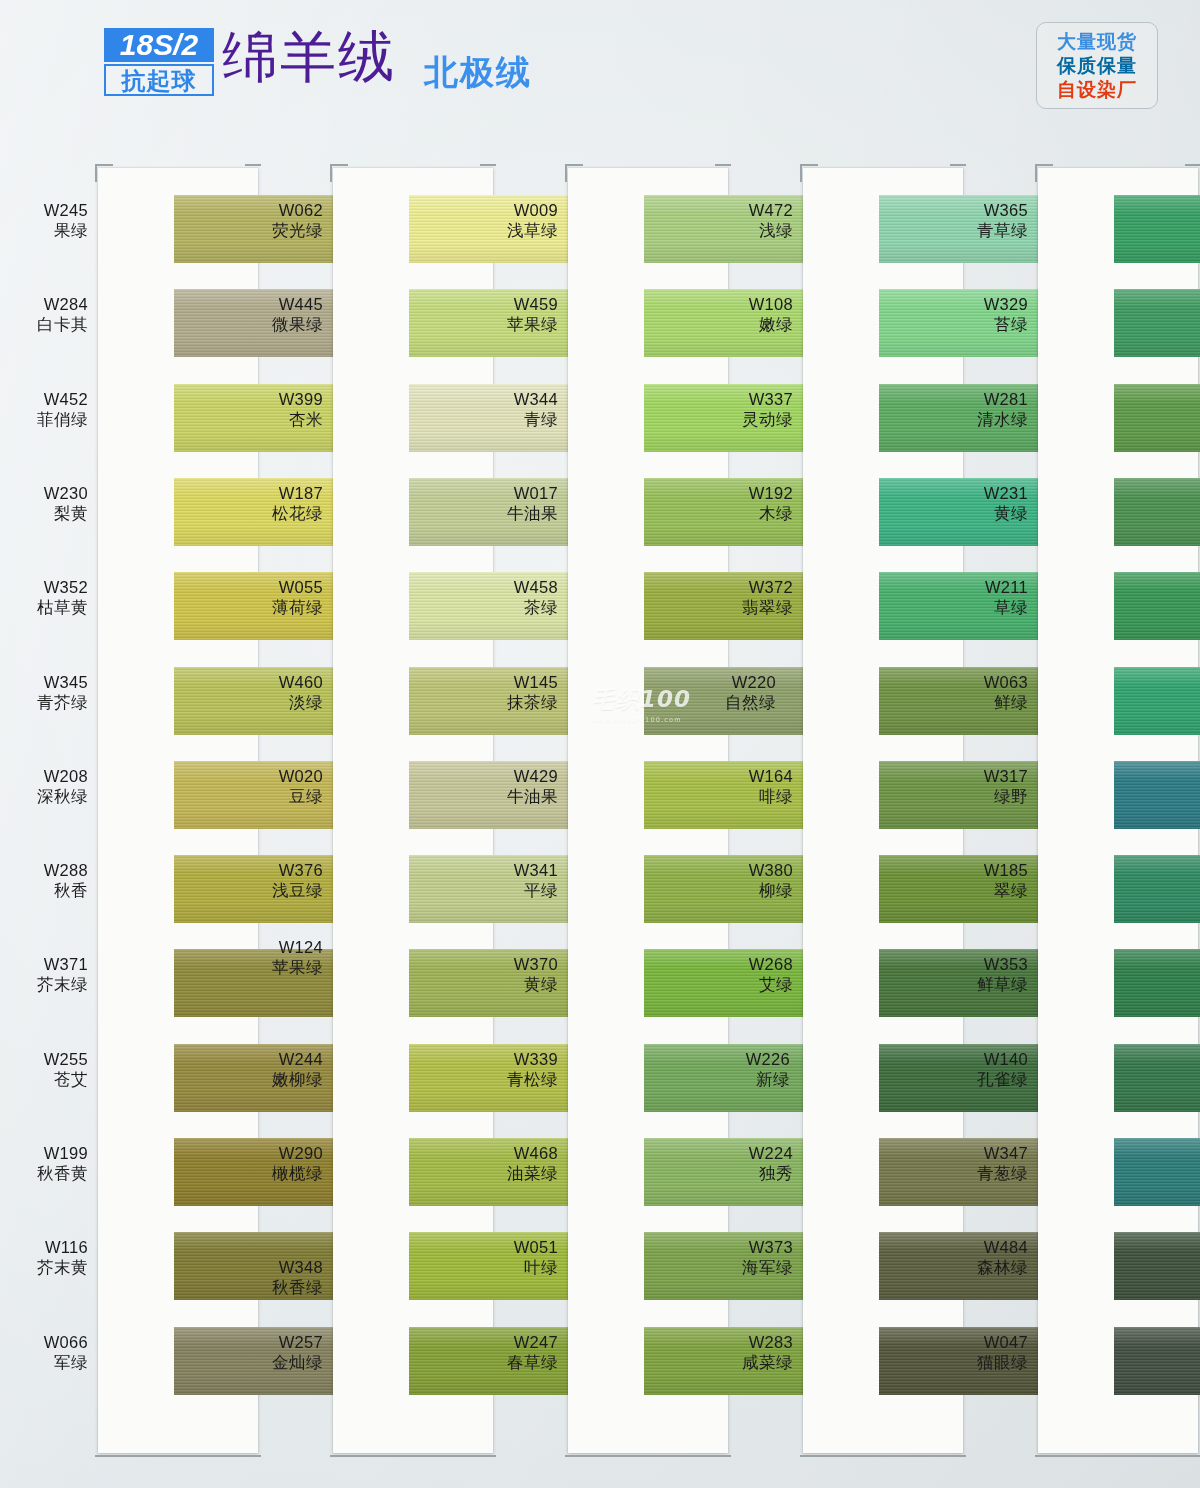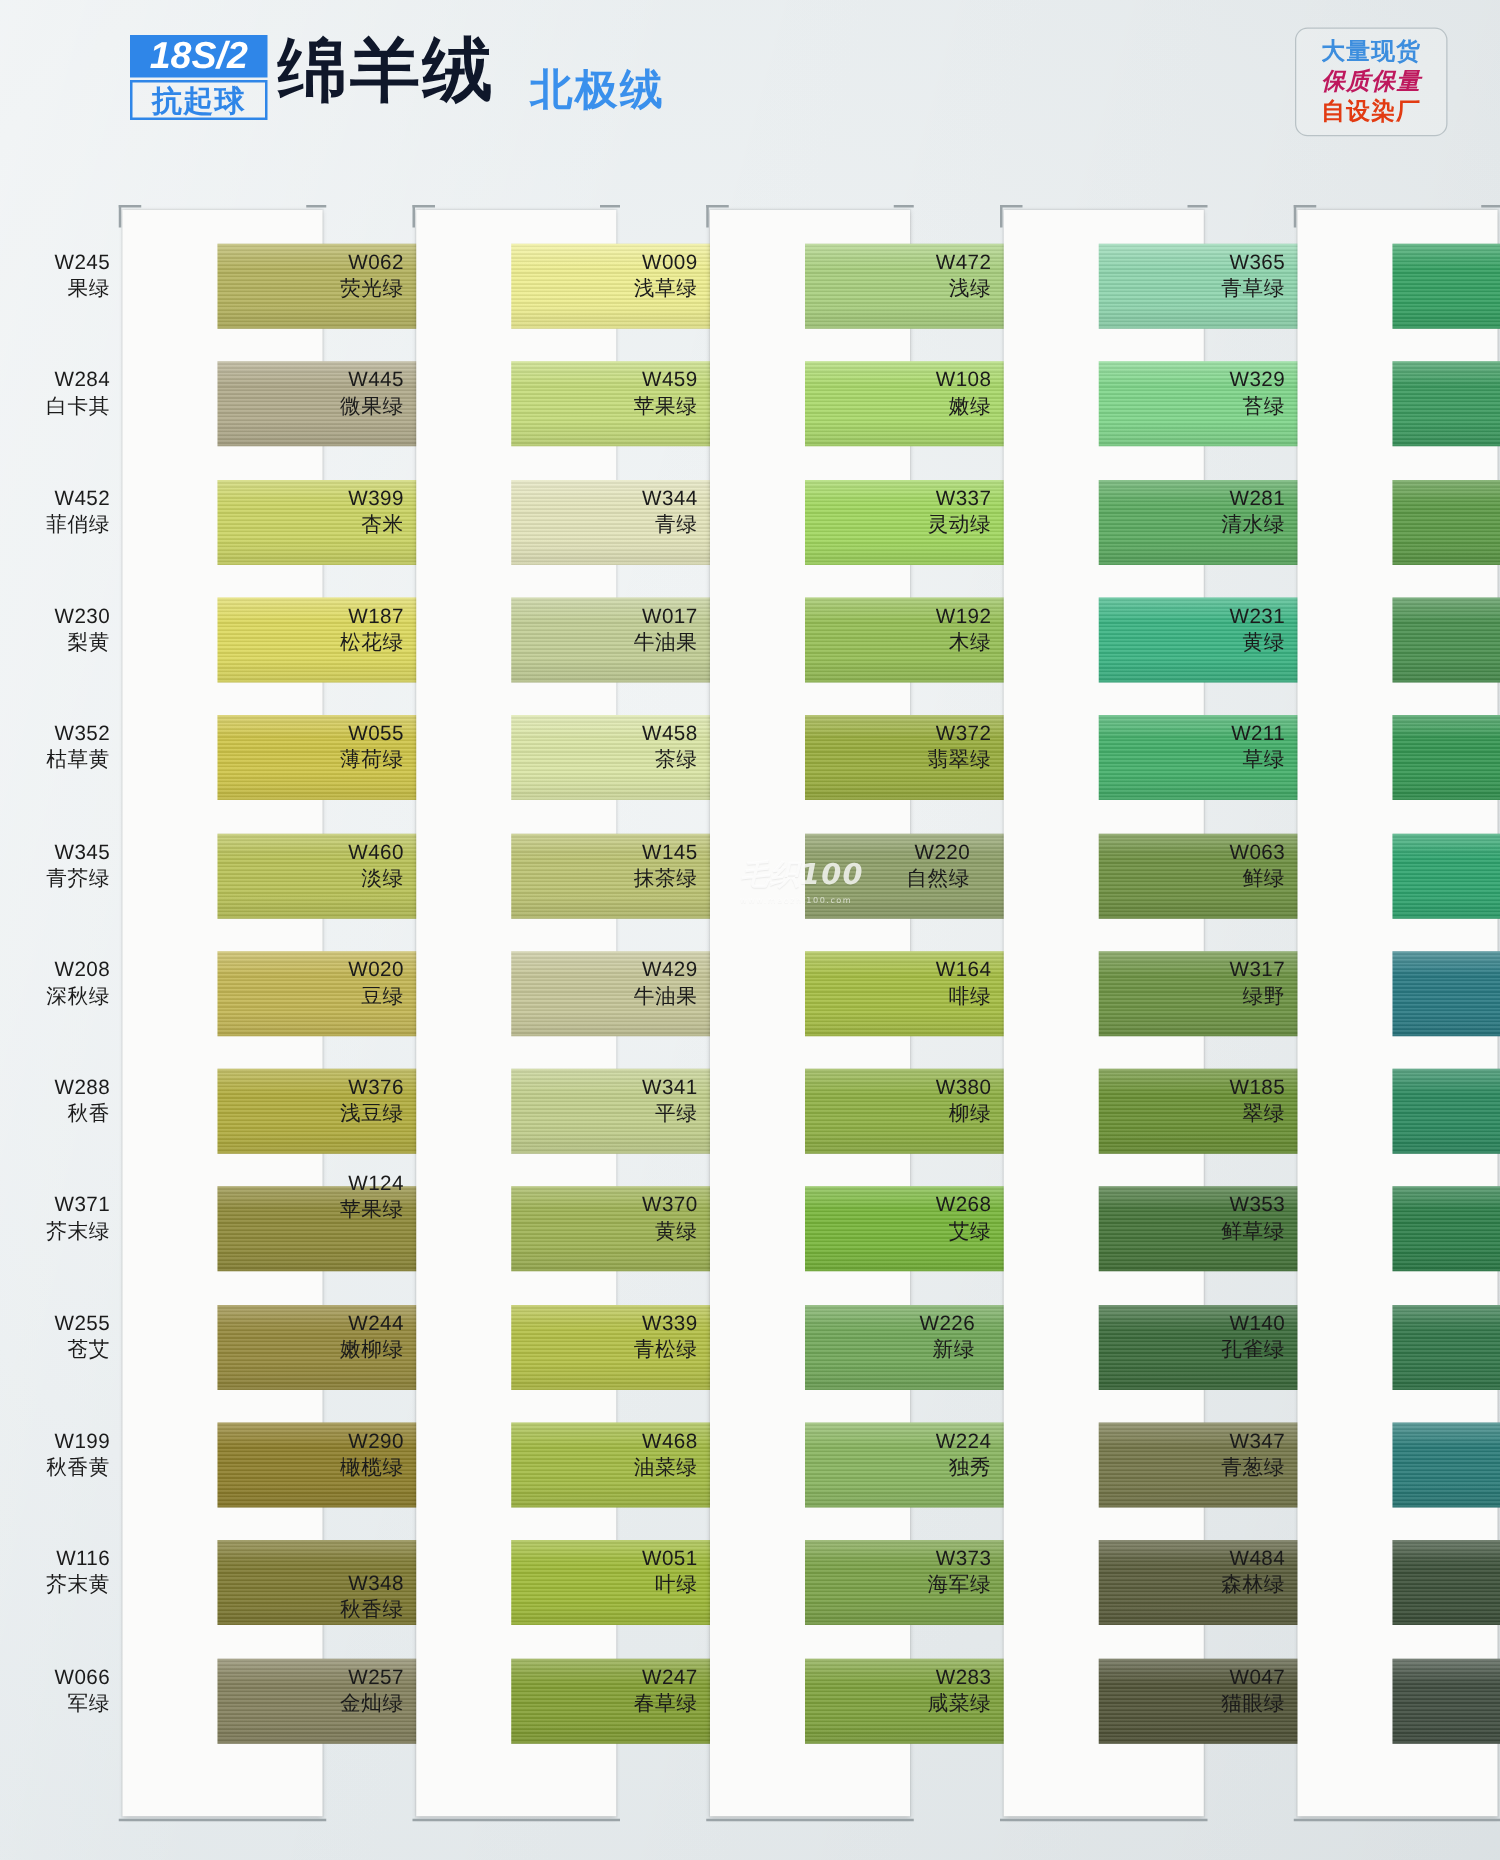--- a/index.html
+++ b/index.html
@@ -34,21 +34,21 @@
     font-family:"Liberation Sans",sans-serif;
   }
   .badge-anti {
     border:2px solid #2f86e8; color:#2f86e8;
     font-size:24px; font-weight:bold; text-align:center;
     line-height:30px; height:32px; margin-top:2px;
     font-family:"DejaVu Sans",sans-serif; letter-spacing:1px;
   }
   .title-main {
     position:absolute; left:222px; top:26px;
-    font-size:56px; font-weight:bold; color:#0f172a;
+    font-size:56px; font-weight:normal; color:#4c1d95;
     font-family:"DejaVu Sans",sans-serif; letter-spacing:2px;
     line-height:62px;
   }
   .title-sub {
     position:absolute; left:424px; top:52px;
     font-size:34px; font-weight:bold; color:#3a90ec;
     font-family:"DejaVu Sans",sans-serif; letter-spacing:2px;
     line-height:40px;
   }
 
@@ -57,21 +57,21 @@
     width:122px; padding:6px 6px 7px 6px;
     border:1px solid #b9c2c6; border-radius:10px;
     background:rgba(255,255,255,.18);
     text-align:center;
   }
   .badge-right div{
     font-size:19px; font-weight:bold; line-height:24px;
     font-family:"DejaVu Sans",sans-serif; letter-spacing:1px;
   }
   .br-1{ color:#3d8ede; }
-  .br-2{ color:#be185d;font-style:italic; }
+  .br-2{ color:#0369a1; }
   .br-3{ color:#e23b12;text-align:center; }
 
   
   #grid { position:absolute; left:0; top:150px; width:1084px; height:1338px; }
   .column { position:absolute; top:0; width:235px; height:1338px; }
   .card {
     position:absolute; top:18px; width:160px; height:1285px;
     background:#fbfbfa;
     box-shadow:0 1px 4px rgba(0,0,0,.16), 0 0 0 1px rgba(0,0,0,.045);
   }
@@ -569,21 +569,21 @@
         <span class="name">啡绿</span>
       </div>
       <div class="label" style="top: 710.1px; right: 169px;">
         <span class="code">W380</span>
         <span class="name">柳绿</span>
       </div>
       <div class="label" style="top: 804.4px; right: 169px;">
         <span class="code">W268</span>
         <span class="name">艾绿</span>
       </div>
-      <div class="label" style="top: 898.7px; right: 182px;">
+      <div class="label" style="top: 898.7px; right: 172px;">
         <span class="code">W226</span>
         <span class="name">新绿</span>
       </div>
       <div class="label" style="top: 993px; right: 169px;">
         <span class="code">W224</span>
         <span class="name">独秀</span>
       </div>
       <div class="label" style="top: 1087.3px; right: 169px;">
         <span class="code">W373</span>
         <span class="name">海军绿</span>

